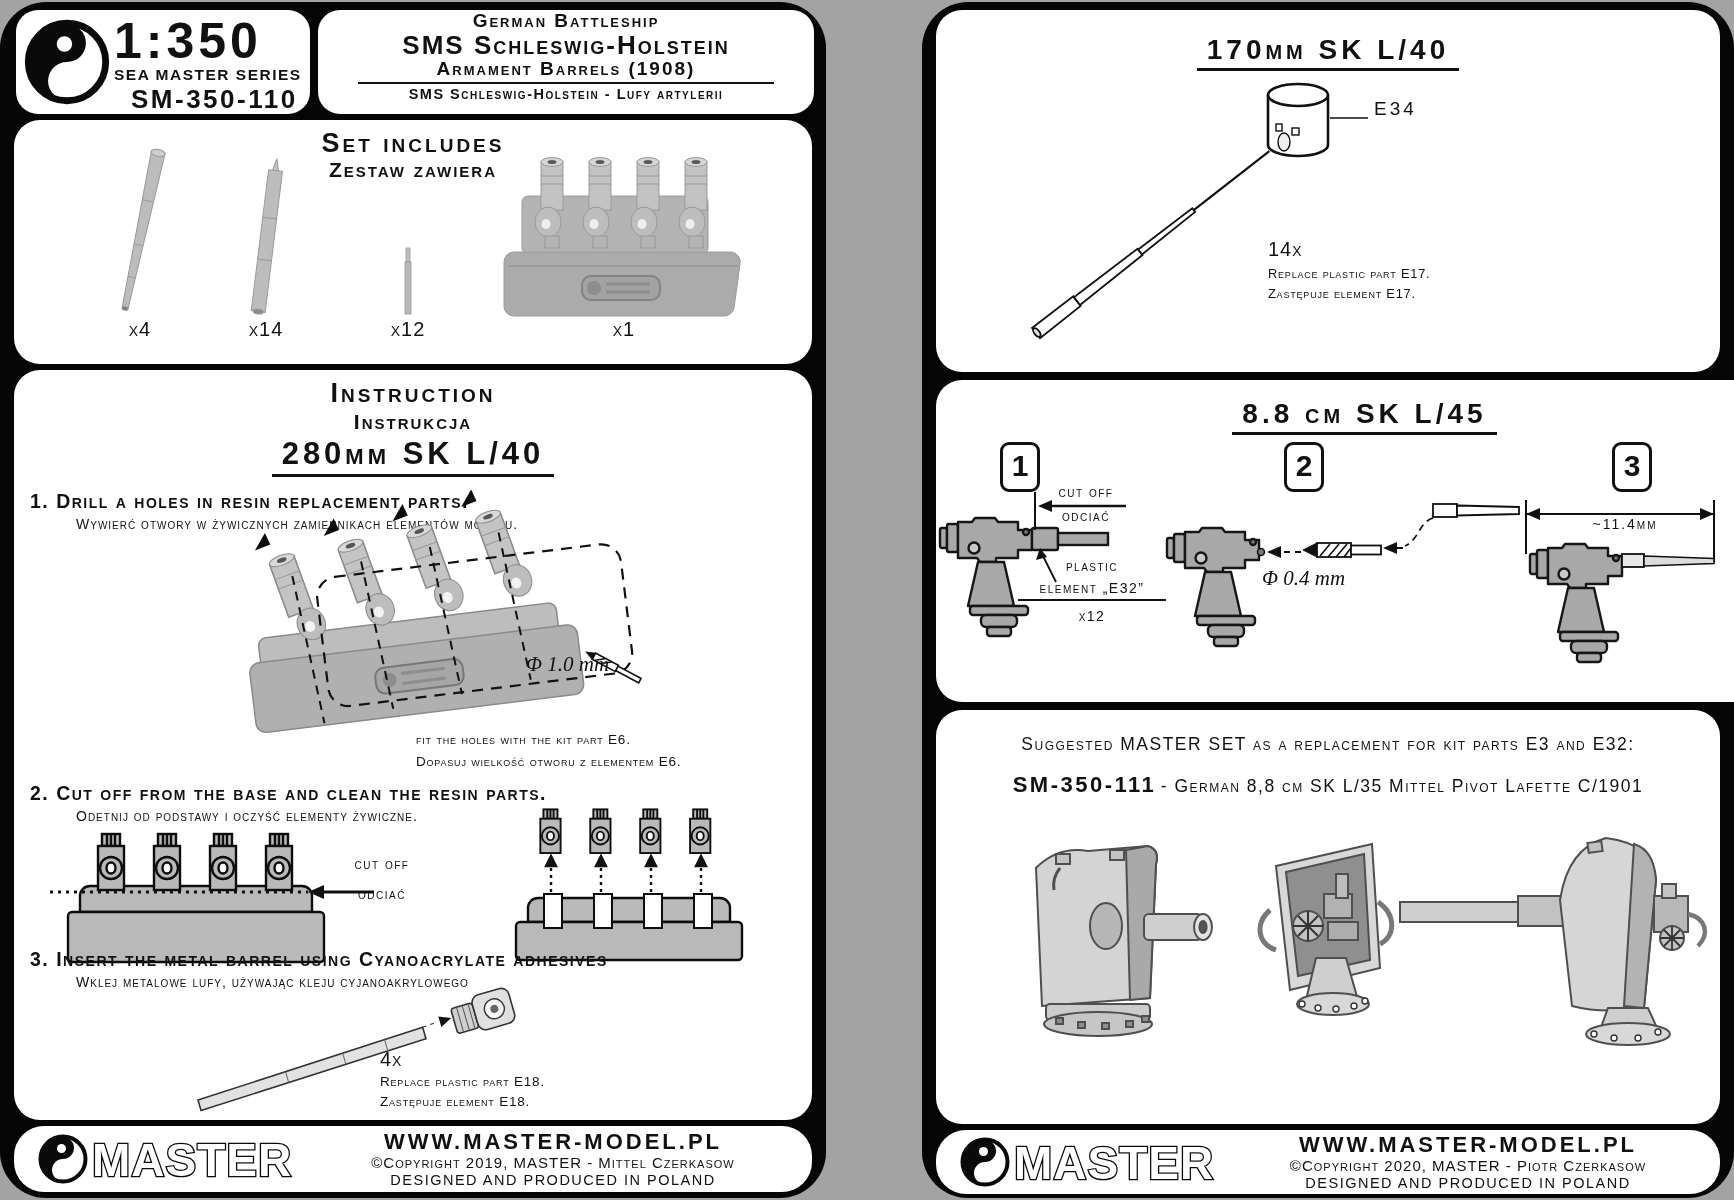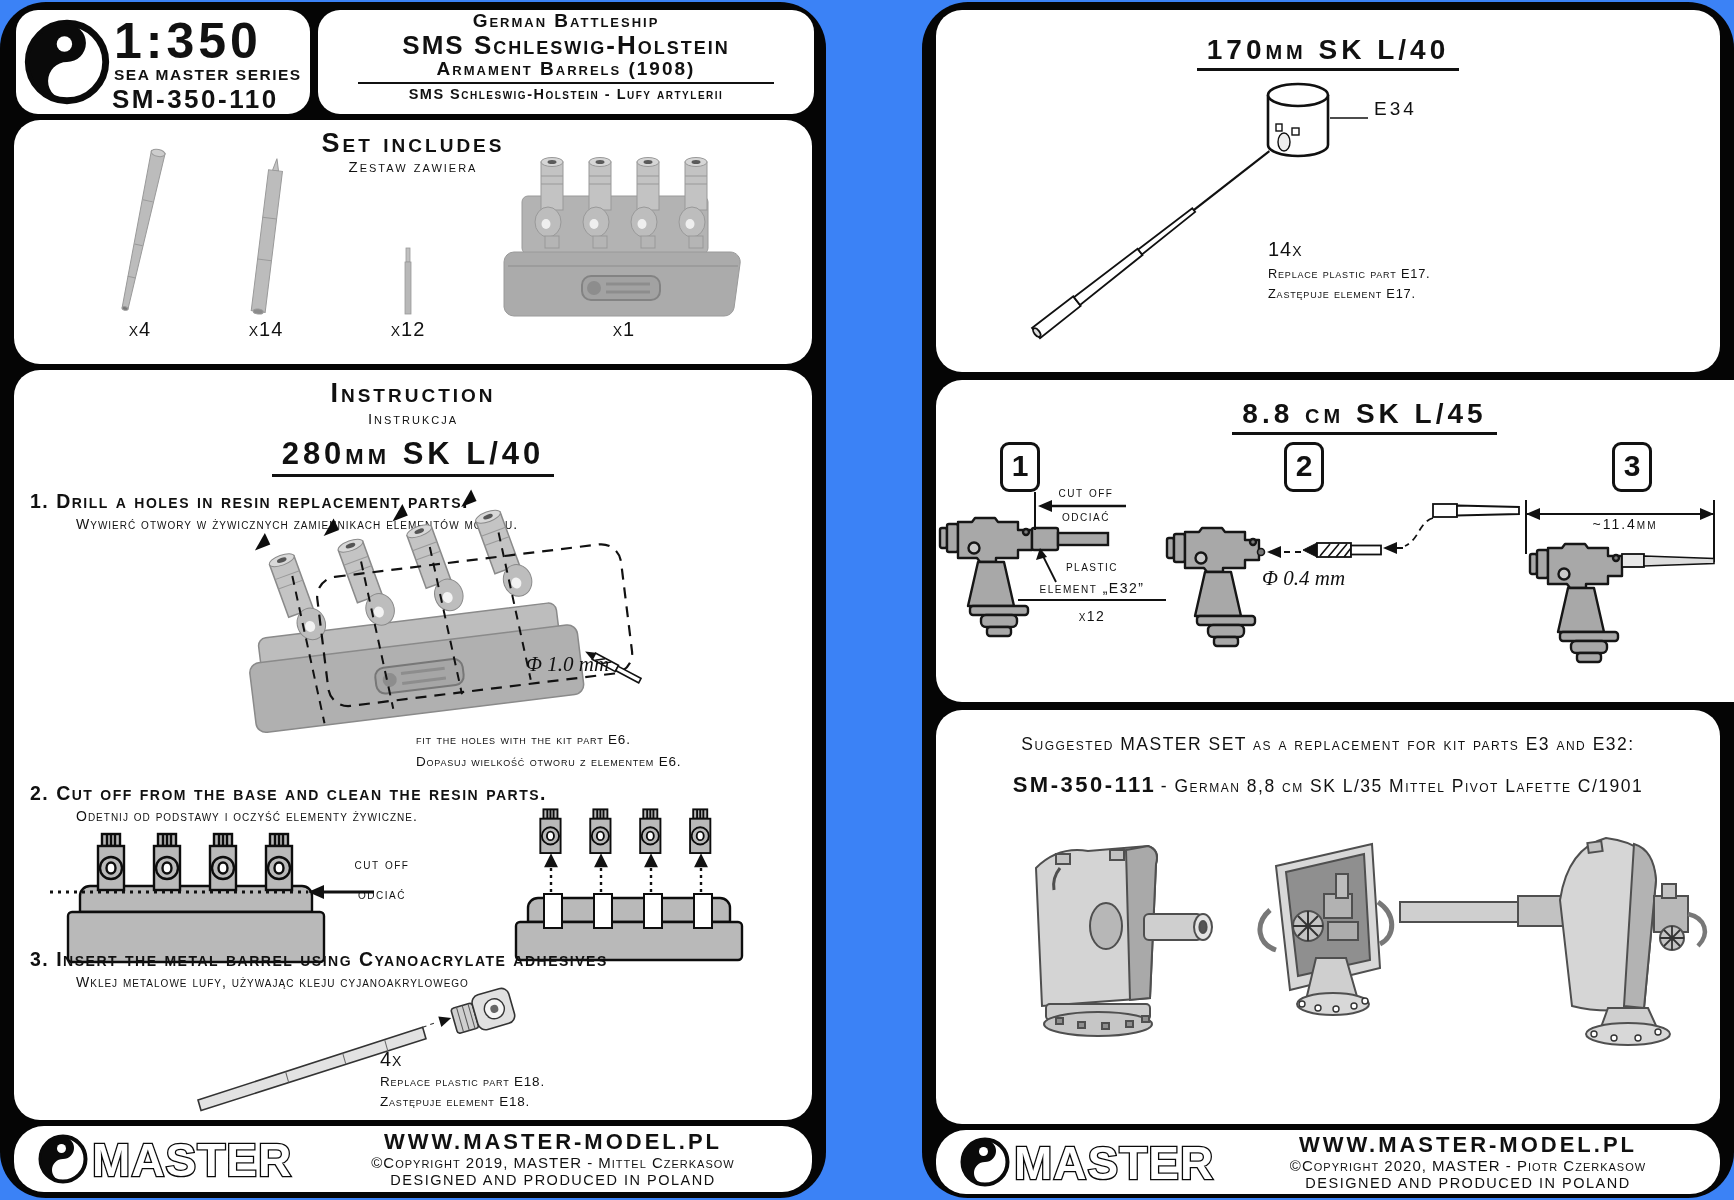--- a/index.html
+++ b/index.html
@@ -1,26 +1,26 @@
 <!DOCTYPE html>
 <html><head>
 <meta charset="utf-8">
 <style>
   html,body{margin:0;padding:0;background:#fff;}
-  #sheet{position:relative;width:1734px;height:1200px;background:#3b82f6;overflow:hidden;
+  #sheet{position:relative;width:1734px;height:1200px;background:#a3a3a3;overflow:hidden;
          font-family:"Liberation Sans",sans-serif;color:#111;}
   .page{position:absolute;top:2px;height:1196px;background:#050505;border-radius:46px;}
   #pageL{left:0;width:826px;}
   #pageR{left:922px;width:812px;}
   .wbox{position:absolute;background:#ffffff;border-radius:26px;}
   .sc{font-variant:small-caps;}
   .ctr{text-align:center;}
   .abs{position:absolute;}
   .t-title{font-weight:700;letter-spacing:3px;font-size:27px;}
-  .t-sub{font-weight:400;letter-spacing:2px;font-size:15px;}
+  .t-sub{font-weight:700;letter-spacing:2px;font-size:21px;}
   .t-cal{font-weight:700;letter-spacing:4px;font-size:31px;border-bottom:3px solid #111;display:inline-block;padding:0 10px 2px;}
   .t-step{font-weight:700;letter-spacing:1.5px;font-size:19.5px;}
   .t-pl{font-weight:400;letter-spacing:1px;font-size:14px;}
   .t-note{font-weight:400;letter-spacing:0.8px;font-size:13.5px;}
   .t-qty{font-weight:400;letter-spacing:1px;font-size:20px;}
   .t-anno{font-weight:400;letter-spacing:1.5px;font-size:14px;}
   .phi{font-family:"Liberation Serif",serif;font-style:italic;font-size:21px;letter-spacing:0;}
   .numbox{position:absolute;width:34px;height:44px;border:3px solid #111;border-radius:9px;
           font-size:30px;font-weight:700;text-align:center;line-height:42px;}
   .f-url{font-weight:700;letter-spacing:3px;font-size:22px;}
@@ -64,21 +64,21 @@
   </svg>
 
   <div class="page" id="pageL">
 
     <div class="wbox" style="left:16px;top:8px;width:294px;height:104px;border-radius:22px;">
       <svg width="86" height="86" viewBox="0 0 100 100" style="left:8px;top:9px;">
           <use href="#spiral-logo"></use>
         </svg>
       <div class="abs" style="left:98px;top:2px;font-size:50px;font-weight:700;letter-spacing:4px;">1:350</div>
       <div class="abs" style="left:98px;top:56px;font-size:15.5px;font-weight:700;letter-spacing:1.5px;">SEA MASTER SERIES</div>
-      <div class="abs" style="left:96px;top:74px;font-size:26px;font-weight:700;letter-spacing:2.5px;">SM-350-110</div>
+      <div class="abs" style="left:115px;top:74px;font-size:26px;font-weight:700;letter-spacing:2.5px;">SM-350-110</div>
     </div>
 
     <div class="wbox ctr" style="left:318px;top:8px;width:496px;height:104px;border-radius:22px;">
       <div class="sc" style="margin-top:0;font-size:19px;font-weight:700;letter-spacing:2px;">German Battleship</div>
       <div class="sc" style="font-size:26px;font-weight:700;letter-spacing:2px;line-height:26px;">SMS Schleswig-Holstein</div>
       <div class="sc" style="font-size:19px;font-weight:700;letter-spacing:2px;">Armament Barrels (1908)</div>
       <div style="width:84%;height:2px;background:#111;margin:2px auto 2px;"></div>
       <div class="sc" style="font-size:14.5px;font-weight:700;letter-spacing:1.5px;">SMS Schleswig-Holstein - Lufy artylerii</div>
     </div>
 

